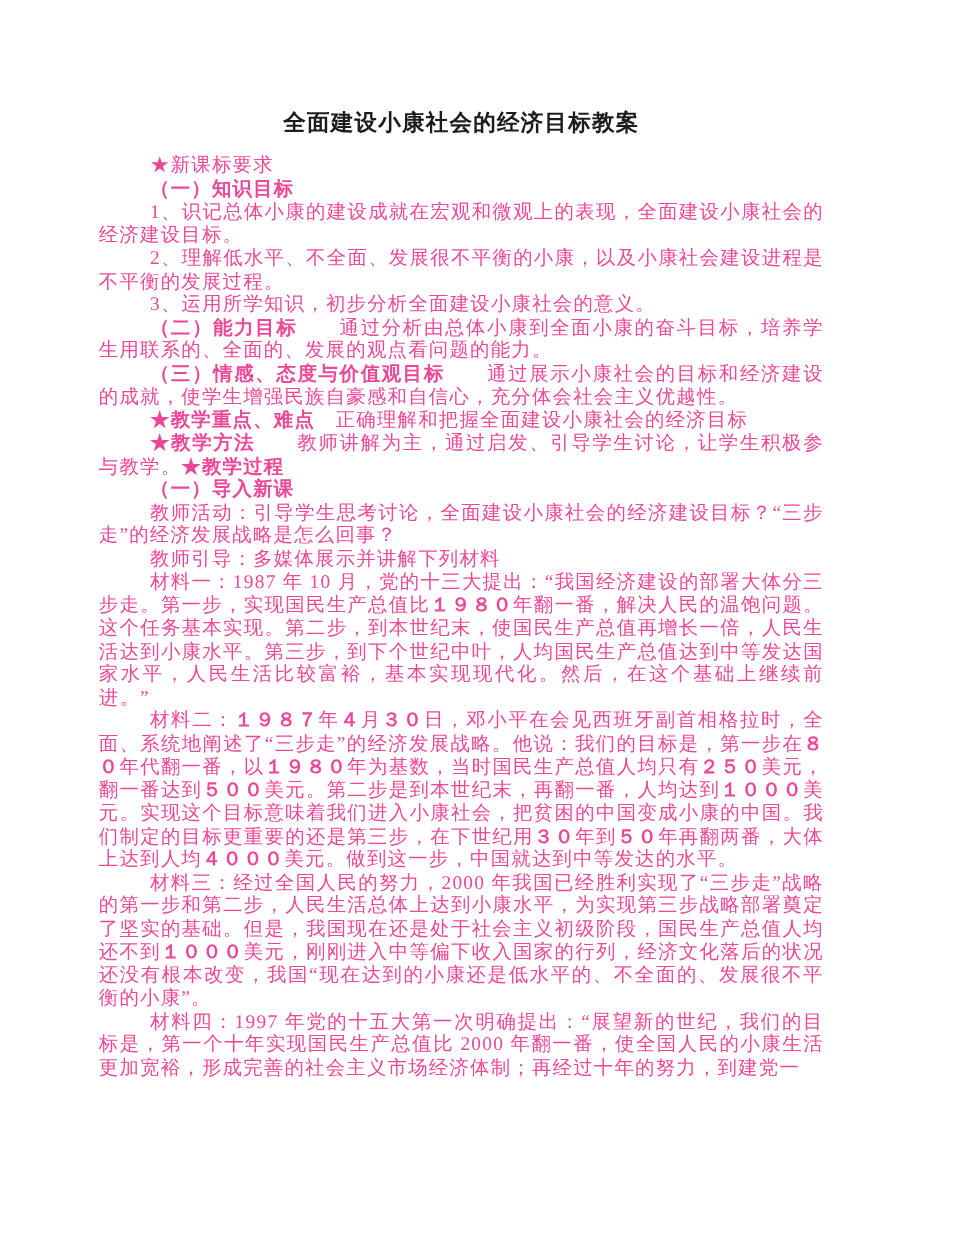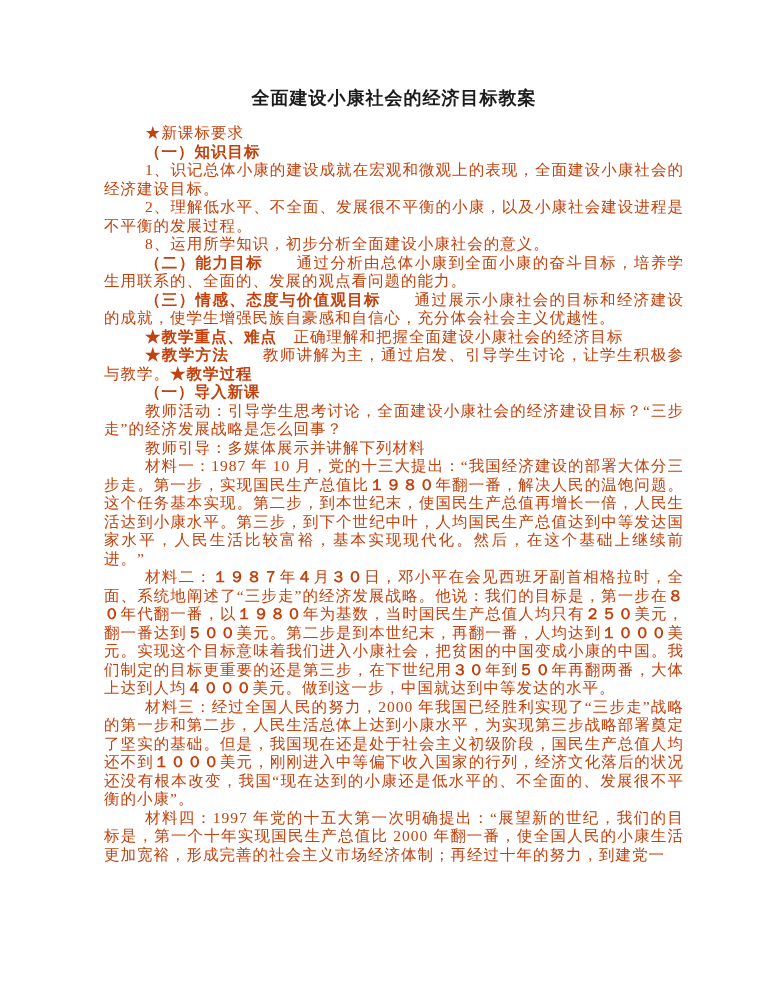--- a/index.html
+++ b/index.html
@@ -10,57 +10,57 @@
   .page {
     position: relative;
     width: 770px;
     height: 1000px;
     background: #ffffff;
     overflow: hidden;
     font-family: "Liberation Serif", "DejaVu Serif", serif;
   }
   .content {
     position: absolute;
-    left: 104px;
+    left: 79px;
     top: 86px;
     width: 580px;
   }
   .doc-title {
     margin: 0 0 14px 0;
     font-size: 18px;
     line-height: 24px;
     font-weight: 700;
     text-align: center;
     color: #1c1c1c;
     letter-spacing: 1px;
   }
   .para {
     margin: 0;
     font-size: 15.5px;
     line-height: 18.5px;
     letter-spacing: 1px;
     text-align: justify;
     text-indent: 41px;
-    color: #c2410c;
+    color: #ec4899;
   }
   .run { font-weight: 400; }
   .run-bold { font-weight: 700; }
 </style>
 </head>
 <body>
 
 <div class="page">
   <div class="content">
     <h1 class="doc-title">全面建设小康社会的经济目标教案</h1>
     <div id="paragraphs">
         <p class="para"><span class="run">★新课标要求</span></p>
         <p class="para"><span class="run run-bold">（一）知识目标</span></p>
         <p class="para"><span class="run">1、识记总体小康的建设成就在宏观和微观上的表现，全面建设小康社会的经济建设目标。</span></p>
         <p class="para"><span class="run">2、理解低水平、不全面、发展很不平衡的小康，以及小康社会建设进程是不平衡的发展过程。</span></p>
-        <p class="para"><span class="run">8、运用所学知识，初步分析全面建设小康社会的意义。</span></p>
+        <p class="para"><span class="run">3、运用所学知识，初步分析全面建设小康社会的意义。</span></p>
         <p class="para"><span class="run run-bold">（二）能力目标</span><span class="run">　　通过分析由总体小康到全面小康的奋斗目标，培养学生用联系的、全面的、发展的观点看问题的能力。</span></p>
         <p class="para"><span class="run run-bold">（三）情感、态度与价值观目标</span><span class="run">　　通过展示小康社会的目标和经济建设的成就，使学生增强民族自豪感和自信心，充分体会社会主义优越性。</span></p>
         <p class="para"><span class="run run-bold">★教学重点、难点</span><span class="run">　正确理解和把握全面建设小康社会的经济目标</span></p>
         <p class="para"><span class="run run-bold">★教学方法</span><span class="run">　　教师讲解为主，通过启发、引导学生讨论，让学生积极参与教学。</span><span class="run run-bold">★教学过程</span></p>
         <p class="para"><span class="run run-bold">（一）导入新课</span></p>
         <p class="para"><span class="run">教师活动：引导学生思考讨论，全面建设小康社会的经济建设目标？“三步走”的经济发展战略是怎么回事？</span></p>
         <p class="para"><span class="run">教师引导：多媒体展示并讲解下列材料</span></p>
         <p class="para"><span class="run">材料一：1987 年 10 月，党的十三大提出：“我国经济建设的部署大体分三步走。第一步，实现国民生产总值比</span><span class="run run-bold">１９８０</span><span class="run">年翻一番，解决人民的温饱问题。这个任务基本实现。第二步，到本世纪末，使国民生产总值再增长一倍，人民生活达到小康水平。第三步，到下个世纪中叶，人均国民生产总值达到中等发达国家水平，人民生活比较富裕，基本实现现代化。然后，在这个基础上继续前进。”</span></p>
         <p class="para"><span class="run">材料二：</span><span class="run run-bold">１９８７</span><span class="run">年</span><span class="run run-bold">４</span><span class="run">月</span><span class="run run-bold">３０</span><span class="run">日，邓小平在会见西班牙副首相格拉时，全面、系统地阐述了“三步走”的经济发展战略。他说：我们的目标是，第一步在</span><span class="run run-bold">８０</span><span class="run">年代翻一番，以</span><span class="run run-bold">１９８０</span><span class="run">年为基数，当时国民生产总值人均只有</span><span class="run run-bold">２５０</span><span class="run">美元，翻一番达到</span><span class="run run-bold">５００</span><span class="run">美元。第二步是到本世纪末，再翻一番，人均达到</span><span class="run run-bold">１０００</span><span class="run">美元。实现这个目标意味着我们进入小康社会，把贫困的中国变成小康的中国。我们制定的目标更重要的还是第三步，在下世纪用</span><span class="run run-bold">３０</span><span class="run">年到</span><span class="run run-bold">５０</span><span class="run">年再翻两番，大体上达到人均</span><span class="run run-bold">４０００</span><span class="run">美元。做到这一步，中国就达到中等发达的水平。</span></p>
         <p class="para"><span class="run">材料三：经过全国人民的努力，2000 年我国已经胜利实现了“三步走”战略的第一步和第二步，人民生活总体上达到小康水平，为实现第三步战略部署奠定了坚实的基础。但是，我国现在还是处于社会主义初级阶段，国民生产总值人均还不到</span><span class="run run-bold">１０００</span><span class="run">美元，刚刚进入中等偏下收入国家的行列，经济文化落后的状况还没有根本改变，我国“现在达到的小康还是低水平的、不全面的、发展很不平衡的小康”。</span></p>

